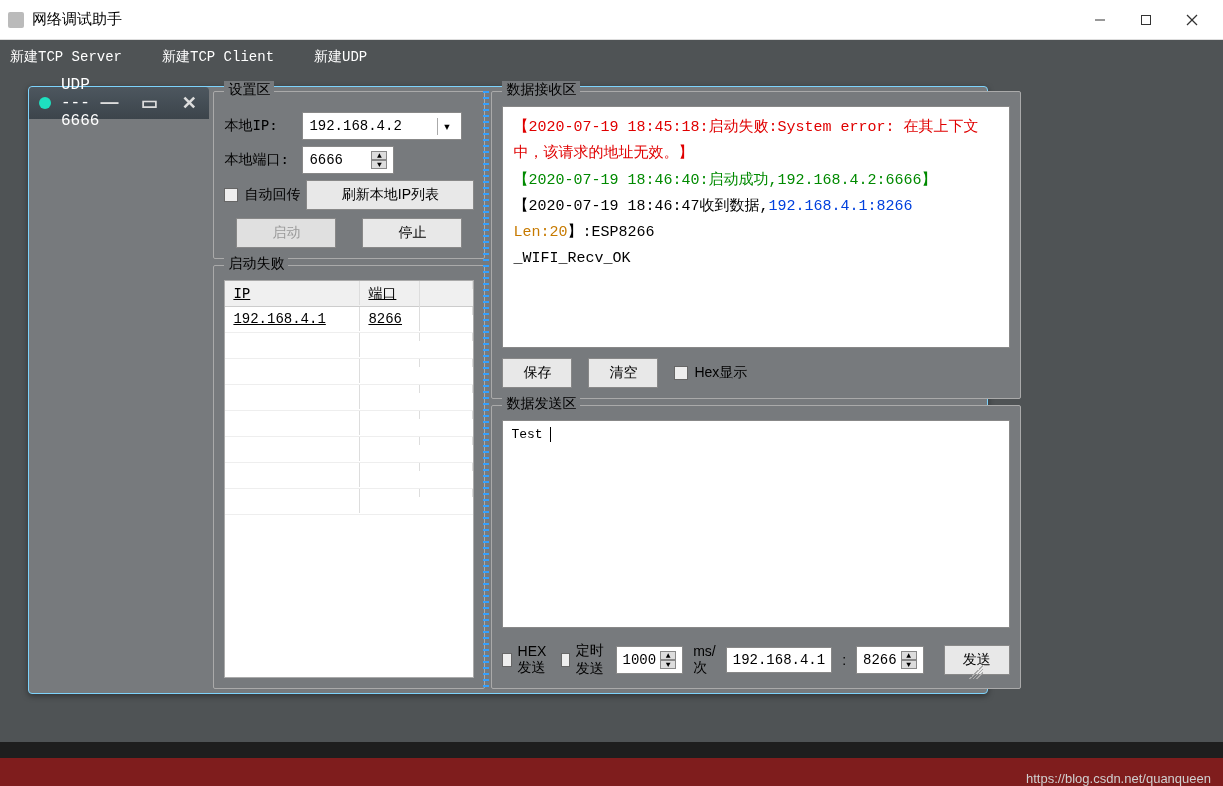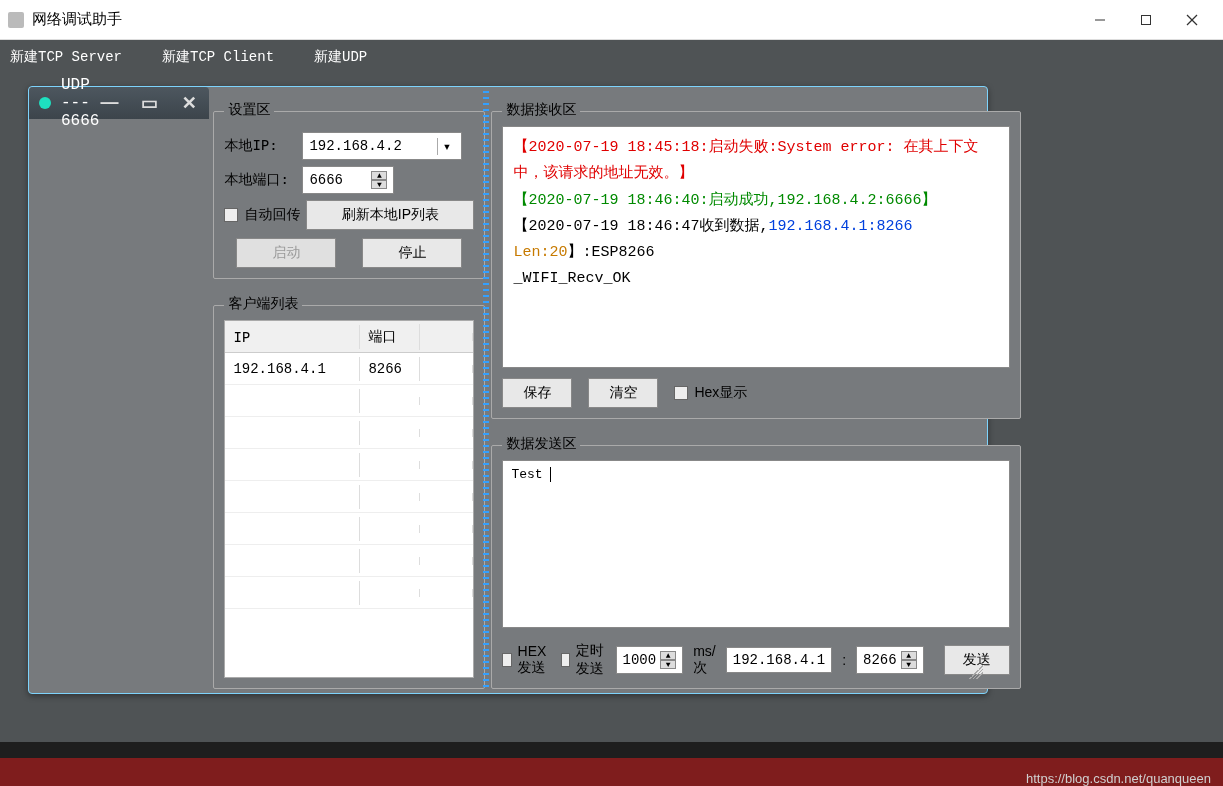--- a/index.html
+++ b/index.html
@@ -64,21 +64,21 @@
 
   .inner-body { flex:1; display:flex; padding:4px; gap:6px; }
 
   
   .left-panel { width:272px; display:flex; flex-direction:column; gap:6px; }
   .right-panel { flex:1; display:flex; flex-direction:column; gap:6px; position:relative; }
 
   
   .group {
     border:1px solid #aaa; background:#777a7d; position:relative;
-    border-radius:2px; padding:14px 10px 10px 10px;margin-top:20px;
+    border-radius:2px; padding:14px 10px 10px 10px;
   }
   .group-title {
     position:absolute; top:-11px; left:10px;
     padding:0 4px; font-size:14px; color:#000; background:#777a7d;
   }
 
   
   .setrow { display:flex; align-items:center; gap:6px; margin:6px 0; }
   .lbl { width:72px; font-family:"SimSun",monospace; }
 
@@ -103,21 +103,21 @@
     display:inline-flex; align-items:center; justify-content:center;
   }
   .btn.disabled { color:#9a9a9a; background:#e0e0e0; }
 
   .btnrow { display:flex; gap:26px; margin-top:8px; justify-content:center; }
   .btn.lg { width:100px; }
 
   
   .client-group { flex:1; display:flex; flex-direction:column; }
   .table { background:#fff; border:1px solid #aaa; flex:1; overflow:auto; }
-  .thead, .trow { display:flex; height:32px; align-items:center; }
+  .thead, .trow { display:flex; height:26px; align-items:flex-start;text-decoration:underline; }
   .thead { background:#f0f0f0; border-bottom:1px solid #ccc; }
   .tcell { border-right:1px solid #ddd; padding:4px 8px; font-family:"Courier New","SimSun",monospace; font-size:14px; display:flex; align-items:center; }
   .tcell.h { font-family:"SimSun",monospace; }
   .c-ip { width:135px; }
   .c-port { width:60px; }
   .c-rest { flex:1; }
   .trow { border-bottom:1px solid #eee; }
   .trow.empty { color:transparent; }
 
   
@@ -256,21 +256,21 @@
               <div class="btn" style="flex:1;min-width:0;padding:0 22px;">刷新本地IP列表</div>
             </div>
 
             <div class="btnrow">
               <div class="btn lg disabled">启动</div>
               <div class="btn lg">停止</div>
             </div>
           </div>
 
           <div class="group client-group">
-            <span class="group-title">客户端列表</span>
+            <span class="group-title">启动失败</span>
             <div class="table">
               <div class="thead">
                 <div class="tcell h c-ip">IP</div>
                 <div class="tcell h c-port">端口</div>
                 <div class="tcell h c-rest"></div>
               </div>
               <div class="trow">
                 <div class="tcell c-ip">192.168.4.1</div>
                 <div class="tcell c-port">8266</div>
                 <div class="tcell c-rest"></div>

